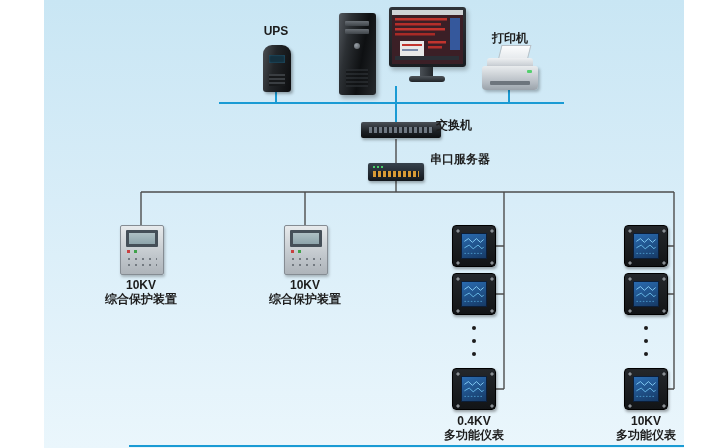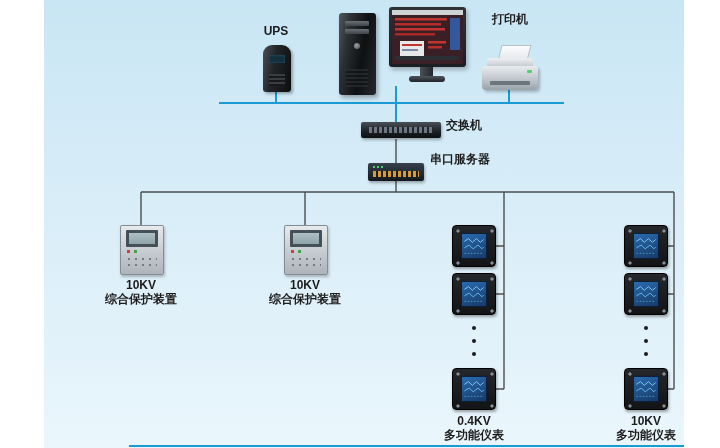--- a/index.html
+++ b/index.html
@@ -167,26 +167,26 @@
   </div>
   <div class="mon-stand"></div>
   <div class="mon-base"></div>
 
   <div class="printer-paper"></div>
   <div class="printer-top"></div>
   <div class="printer-body">
     <div class="printer-slot"></div>
     <div class="printer-led"></div>
   </div>
-  <div class="lbl lbl-center" style="left:436px; top:12px; width:60px">打印机</div>
+  <div class="lbl lbl-center" style="left:436px; top:31px; width:60px">打印机</div>
 
   <div class="switch">
     <div class="switch-ports"></div>
   </div>
-  <div class="lbl" style="left:402px; top:118px">交换机</div>
+  <div class="lbl" style="left:392px; top:118px">交换机</div>
 
   <div class="serial">
     <div class="serial-led"></div>
     <div class="serial-ports"></div>
   </div>
   <div class="lbl" style="left:386px; top:152px">串口服务器</div>
 
   <div class="prot" style="left:76px">
     <div class="prot-screen"></div>
     <div class="prot-leds"></div>

